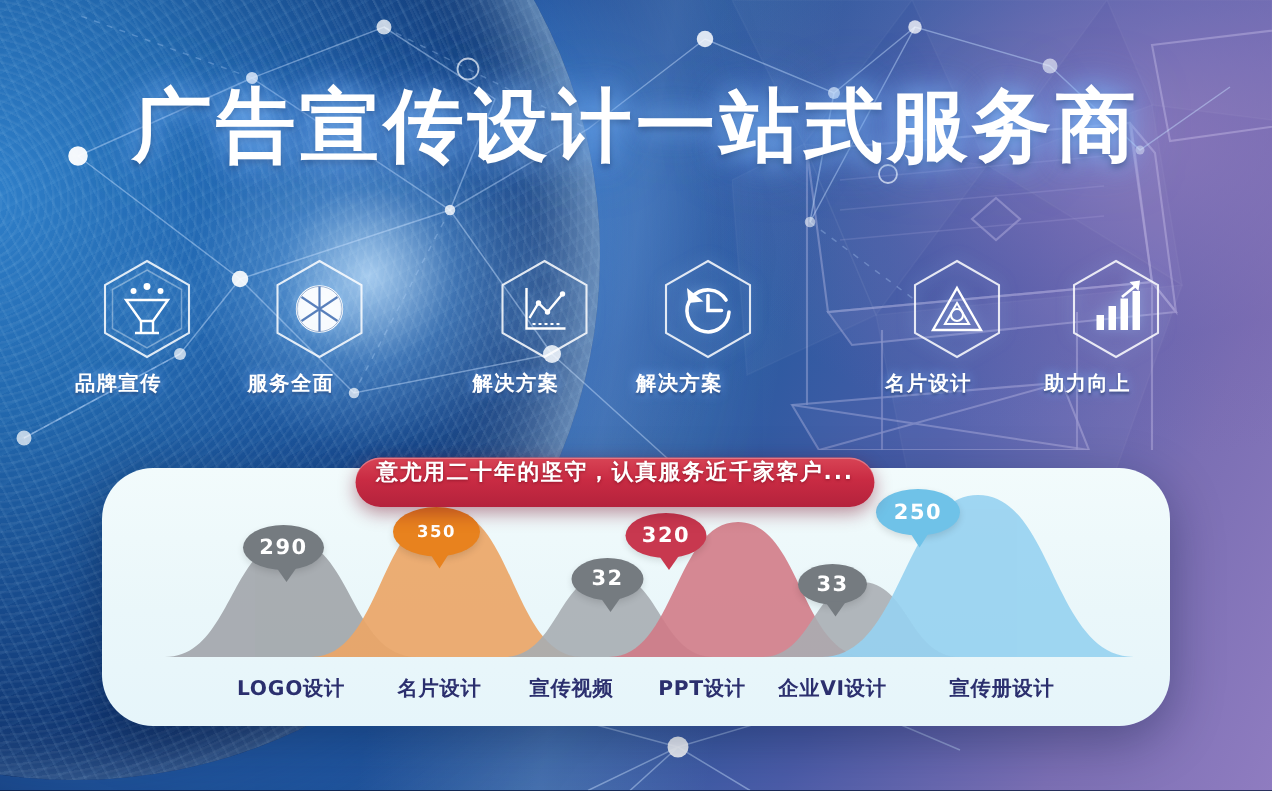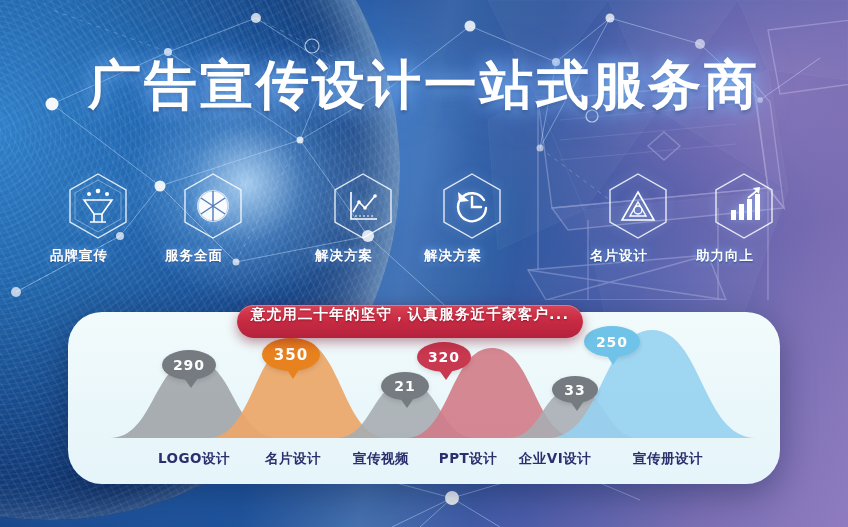--- a/index.html
+++ b/index.html
@@ -330,35 +330,35 @@
         </g>
       </svg>
     </div>
 
     <div class="bubble" style="left:94px;top:38px">
       <div class="body" style="width:54px;height:30px;background:#757B80;font-size:14px">290</div>
       <div class="tail" style="border-top:10px solid #757B80"></div>
     </div>
 
     <div class="bubble" style="left:194px;top:26px">
-      <div class="body" style="width:58px;height:33px;background:#E8821E;font-size:15px">350</div>
+      <div class="body" style="width:58px;height:33px;background:#E8821E;font-size:11px">350</div>
       <div class="tail" style="border-top:11px solid #E8821E;left:24px"></div>
     </div>
 
     <div class="bubble" style="left:313px;top:60px">
-      <div class="body" style="width:48px;height:28px;background:#757B80;font-size:14px">21</div>
+      <div class="body" style="width:48px;height:28px;background:#757B80;font-size:14px">32</div>
       <div class="tail" style="border-top:10px solid #757B80;left:19px"></div>
     </div>
 
     <div class="bubble" style="left:349px;top:30px">
       <div class="body" style="width:54px;height:30px;background:#C8384F;font-size:14px">320</div>
       <div class="tail" style="border-top:10px solid #C8384F;left:22px"></div>
     </div>
 
-    <div class="bubble" style="left:484px;top:64px">
+    <div class="bubble" style="left:464px;top:64px">
       <div class="body" style="width:46px;height:27px;background:#757B80;font-size:14px">33</div>
       <div class="tail" style="border-top:10px solid #757B80;left:18px"></div>
     </div>
 
     <div class="bubble" style="left:516px;top:14px">
       <div class="body" style="width:56px;height:31px;background:#6FC2E8;font-size:14px">250</div>
       <div class="tail" style="border-top:11px solid #6FC2E8;left:22px"></div>
     </div>
 
     <div class="xlabels">

